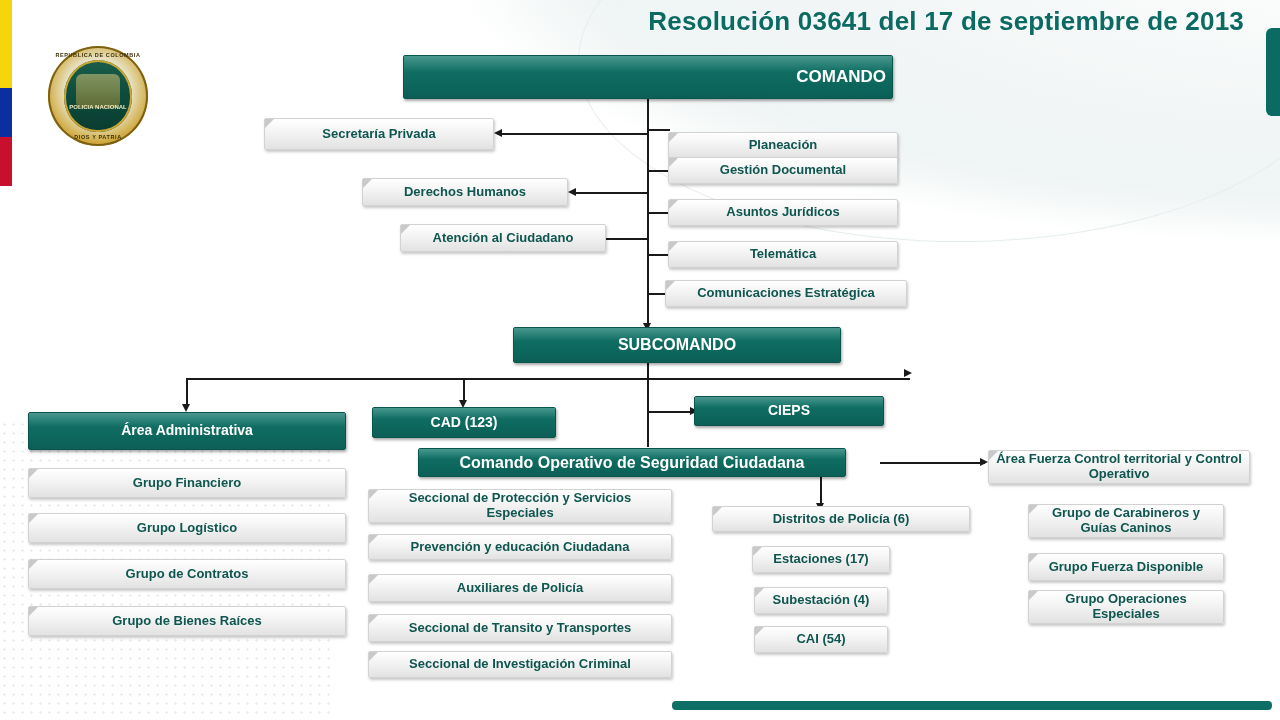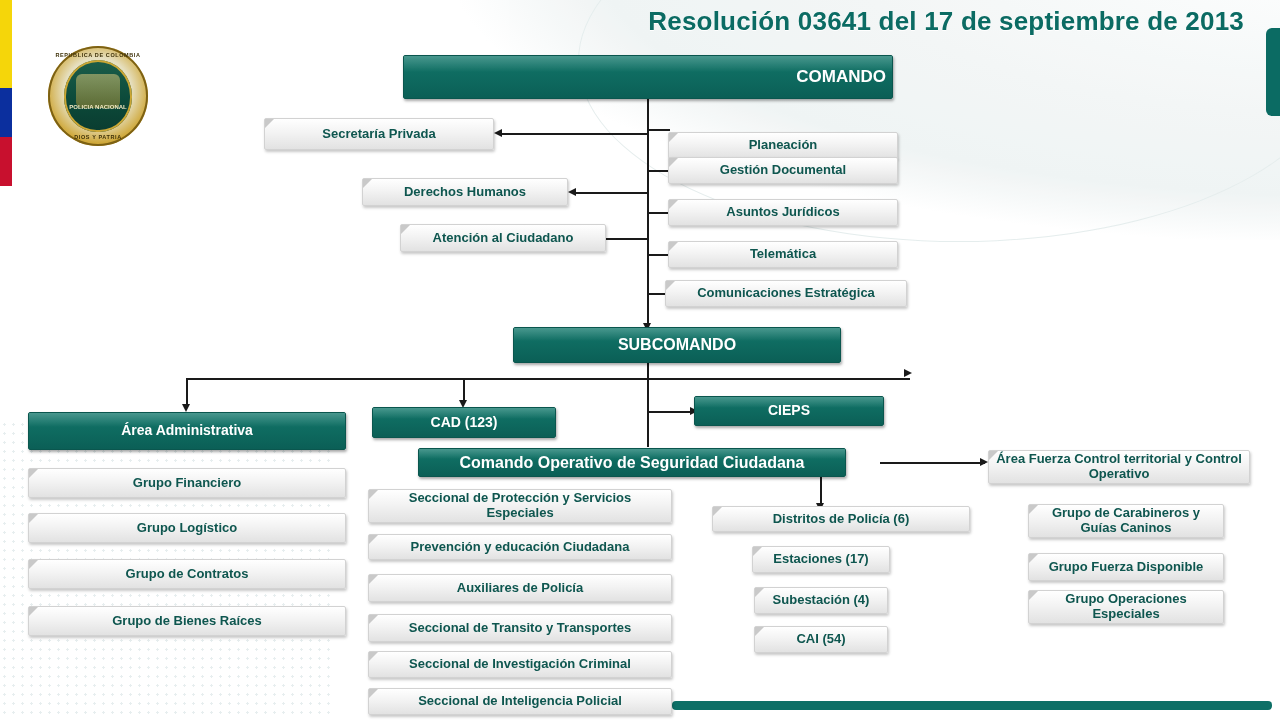--- a/index.html
+++ b/index.html
@@ -271,24 +271,20 @@
       <span class="lbl">Auxiliares de Policía</span>
   </div>
   <div class="box light" style="left:368px;top:614px;width:304px;height:28px;font-size:13px;">
     <span class="corner"></span>
       <span class="lbl">Seccional de Transito  y Transportes</span>
   </div>
   <div class="box light" style="left:368px;top:651px;width:304px;height:27px;font-size:13px;">
     <span class="corner"></span>
       <span class="lbl">Seccional de Investigación  Criminal</span>
   </div>
-  <div class="box light" style="left:368px;top:688px;width:304px;height:27px;font-size:13px;">
-    <span class="corner"></span>
-      <span class="lbl">Seccional de Inteligencia Policial</span>
-  </div>
 
   <div class="box light" style="left:712px;top:506px;width:258px;height:26px;font-size:13px;">
     <span class="corner"></span>
       <span class="lbl">Distritos  de Policía (6)</span>
   </div>
   <div class="box light" style="left:752px;top:546px;width:138px;height:27px;font-size:13px;">
     <span class="corner"></span>
       <span class="lbl">Estaciones  (17)</span>
   </div>
   <div class="box light" style="left:754px;top:587px;width:134px;height:27px;font-size:13px;">

